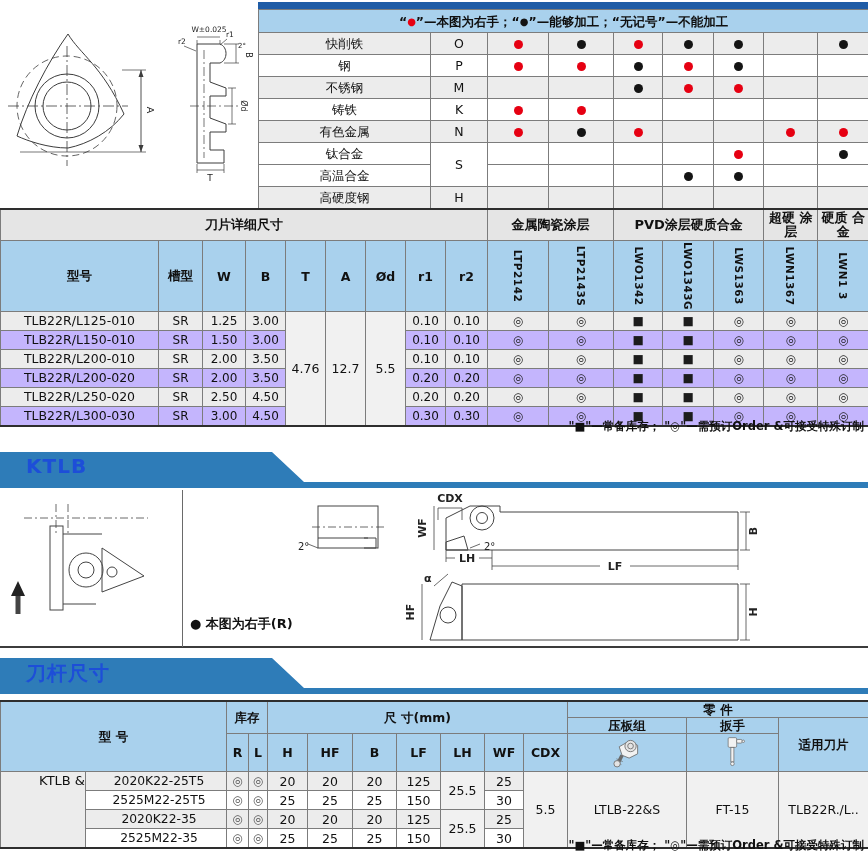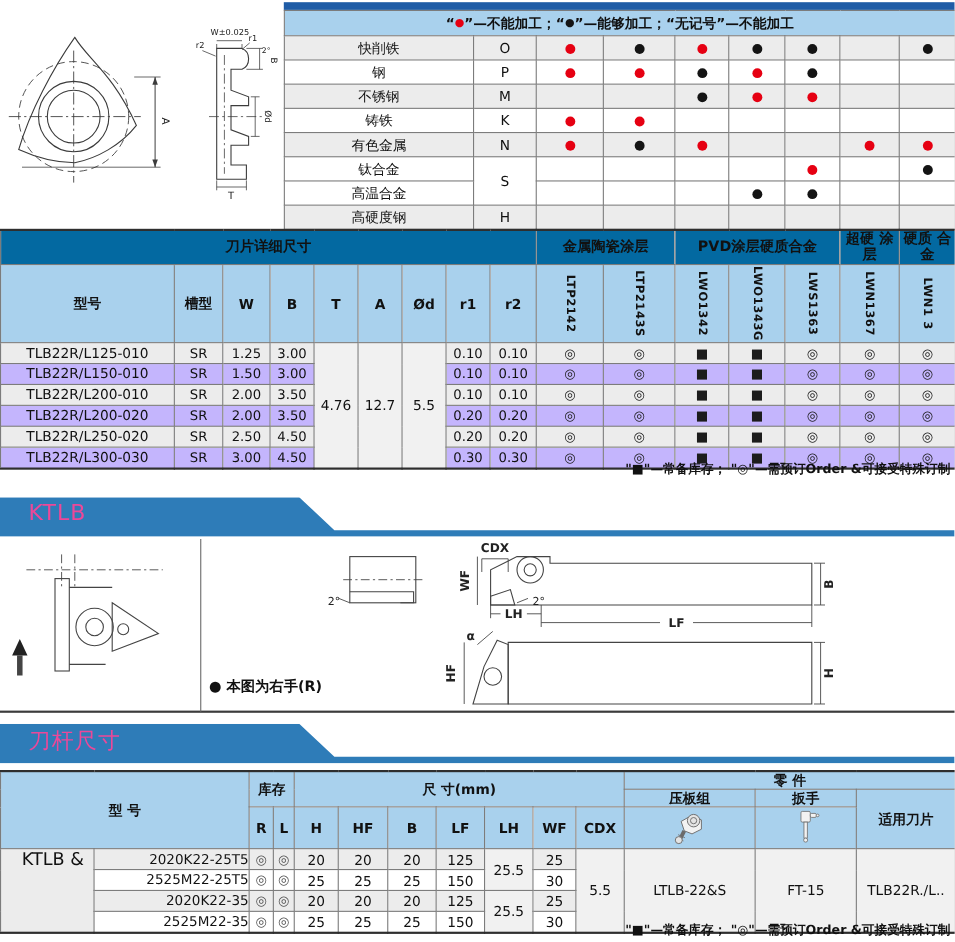--- a/index.html
+++ b/index.html
@@ -18,60 +18,60 @@
   .compat-table td.scell{background:#ffffff;}
   .ldot{font-size:10px;vertical-align:1px;}
   .ldot.red{color:#e60012;} .ldot.blk{color:#141414;}
   .dot{display:inline-block;width:9px;height:9px;border-radius:50%;vertical-align:middle;background:transparent;}
   .dot[data-dot="red"]{background:#e60012;}
   .dot[data-dot="black"]{background:#141414;}
 
   
   .insert-table{position:absolute;left:0;top:208px;width:868px;border-top:2px solid #2e2e2e;border-bottom:2px solid #2e2e2e;}
   .insert-table td{border:1px solid #7c7c7c;font-size:12px;}
-  .insert-table tr.group-row td{background:#0369a1;font-weight:700;font-size:13px;height:30px;line-height:14px;}
+  .insert-table tr.group-row td{background:#e5e5e5;font-weight:700;font-size:13px;height:30px;line-height:14px;}
   .insert-table tr.colhead-row td{background:#a9d1ed;font-weight:700;font-size:12.5px;height:70px;}
   .insert-table tr.drow td{height:18px;line-height:18px;}
   .insert-table tr.drow.g td{background:#ececec;}
   .insert-table tr.drow.w td{background:#c4b5fd;}
   .insert-table td.mergedv{background:#f1f1f1 !important;font-size:12.5px;margin-left:45px;}
   .insert-table td.model{font-size:12.5px;}
   .vwrap{display:flex;align-items:center;justify-content:center;height:70px;}
   .vert{display:inline-block;transform:rotate(90deg);white-space:nowrap;font-size:10.5px;font-weight:700;letter-spacing:.5px;}
   .sym{font-size:13px;color:#1c1c1c;}
 
   .note{position:absolute;right:4px;font-size:11.5px;font-weight:600;color:#111;}
   .note-insert{top:419px;}
   .note-holder{top:838px;}
 
   
   .banner{position:absolute;left:0;width:868px;height:36px;}
   .banner .shape{width:100%;height:100%;background:#2e7cb8;
     clip-path:polygon(0 0,272px 0,304px 30px,868px 30px,868px 36px,0 36px);}
-  .banner .btext{position:absolute;left:26px;top:2px;color:#ec4899;font-weight:400;font-size:20px;letter-spacing:1px;}
+  .banner .btext{position:absolute;left:26px;top:2px;color:#1d4ed8;font-weight:700;font-size:20px;letter-spacing:1px;}
   .banner-ktlb{top:452px;} .banner-holder{top:658px;}
 
   
   .ktlb-box{position:absolute;left:0;top:488px;width:868px;height:160px;border-bottom:2px solid #3c3c3c;box-sizing:border-box;background:#fff;}
   .vdiv{position:absolute;left:182px;top:490px;width:1px;height:157px;background:#6a6a6a;}
   .hand-note{position:absolute;left:190px;top:615px;font-size:13px;font-weight:700;}
   .right-note{position:absolute;right:6px;top:578px;font-size:13.5px;font-weight:700;text-align:right;line-height:2.0;}
 
   
   .holder-table{position:absolute;left:0;top:700px;width:868px;border-top:2px solid #2e2e2e;border-bottom:2px solid #2e2e2e;}
   .holder-table td{border:1px solid #7c7c7c;font-size:12.5px;}
   .holder-table tr.h1 td{height:15px;line-height:15px;background:#a9d1ed;font-weight:700;}
   .holder-table tr.h2 td{height:15px;line-height:15px;background:#a9d1ed;font-weight:700;}
   .holder-table tr.h3 td{height:37px;background:#a9d1ed;font-weight:700;}
   .holder-table tr.drow td{height:17px;line-height:17px;}
   .holder-table tr.drow.g td{background:#ececec;}
   .holder-table tr.drow.w td{background:#ffffff;}
   .holder-table td.mergedv{background:#f1f1f1 !important;}
-  .holder-table td.prefix{vertical-align:top;text-align:center;padding-left:10px;font-size:16px;background:#ececec !important;}
-  .holder-table td.hmodel{text-align:right;padding-left:6px;font-size:12.3px;}
+  .holder-table td.prefix{vertical-align:top;text-align:right;padding-left:10px;font-size:13px;background:#ececec !important;}
+  .holder-table td.hmodel{text-align:center;padding-left:6px;font-size:12.3px;}
   .stock-sym{font-size:12px;color:#555;}
   svg text{font-family:"DejaVu Sans","Liberation Sans",sans-serif;}
 </style>
 </head>
 <body>
 
 <div id="app">
 
   <svg width="258" height="205" viewBox="0 0 258 205" style="position:absolute;left:0;top:0;">
     <g stroke="#3c3c3c" fill="none" stroke-width="1">
@@ -115,21 +115,21 @@
         <col style="width:61px">
         <col style="width:65px">
         <col style="width:49px">
         <col style="width:51px">
         <col style="width:50px">
         <col style="width:54px">
         <col style="width:51px">
       </colgroup>
     <tbody>
         <tr class="legend-row">
-      <td colspan="9"><span>“</span><span class="ldot red">●</span><span>”—不能加工；“</span><span class="ldot blk">●</span><span>”—能够加工；“无记号”—不能加工</span></td>
+      <td colspan="9"><span>“</span><span class="ldot red">●</span><span>”—本图为右手；“</span><span class="ldot blk">●</span><span>”—能够加工；“无记号”—不能加工</span></td>
     </tr>
     <tr class="g">
       <td>快削铁</td>
       <td>O</td>
       <td><span class="dot" data-dot="red"></span></td>
       <td><span class="dot" data-dot="black"></span></td>
       <td><span class="dot" data-dot="red"></span></td>
       <td><span class="dot" data-dot="black"></span></td>
       <td><span class="dot" data-dot="black"></span></td>
       <td><span class="dot" data-dot=""></span></td>

